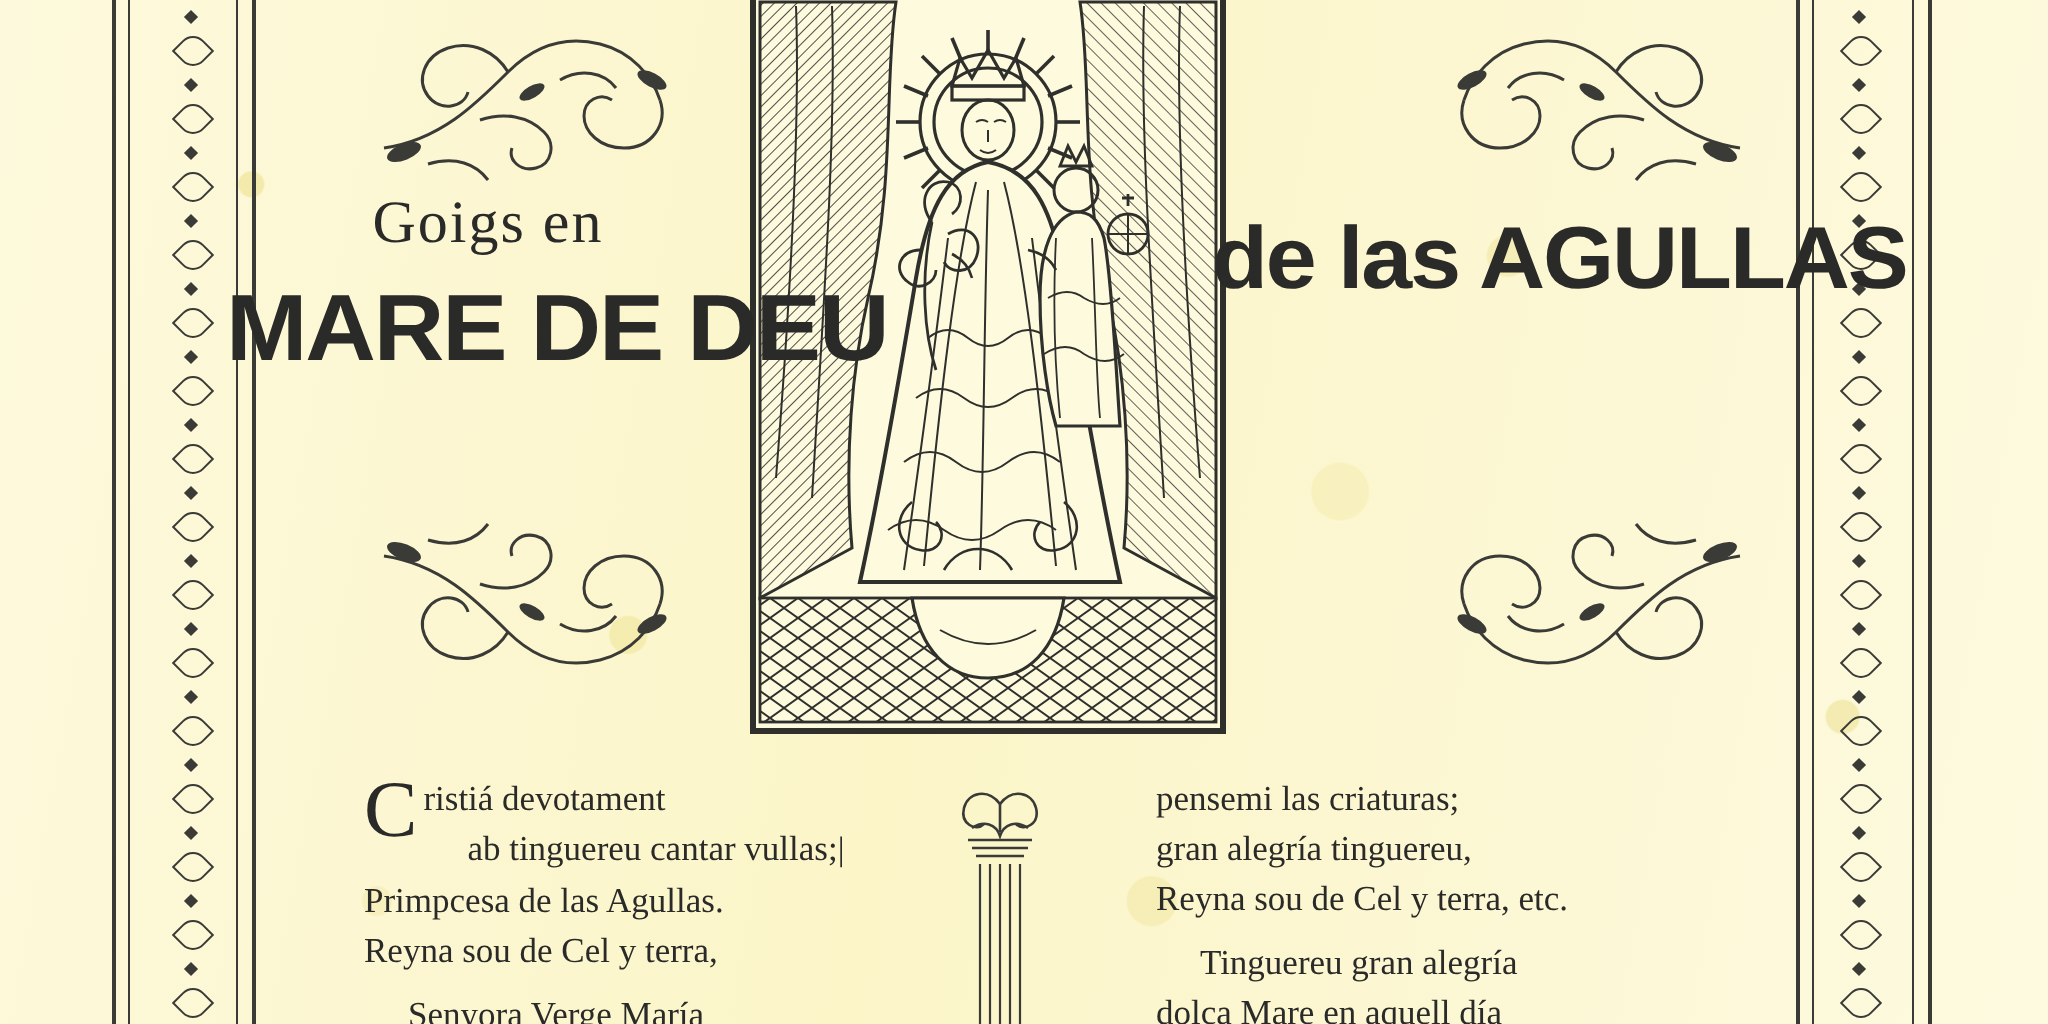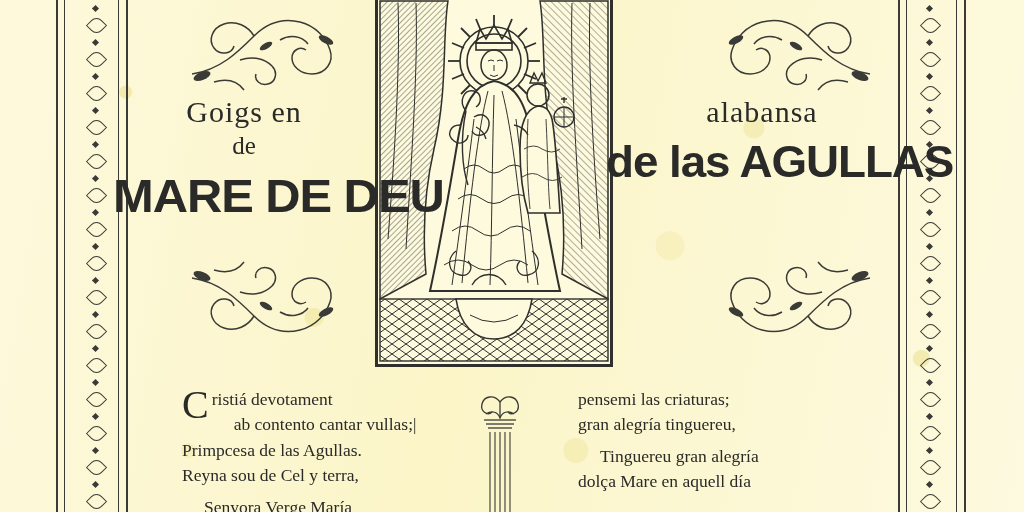--- a/index.html
+++ b/index.html
@@ -433,45 +433,44 @@
       <rect x="2" y="300" width="228" height="62" fill="url(#check)"></rect>
       <rect x="2" y="300" width="228" height="62" fill="none" stroke="#2f2f2c" stroke-width="1.4"></rect>
 
       <path d="M78 300 C82 326 96 340 116 340 C136 340 150 326 154 300 Z" fill="#fdfade" stroke="#2f2f2c" stroke-width="1.6"></path>
       <path d="M92 316 q24 14 48 0" fill="none" stroke="#2f2f2c" stroke-width="1"></path>
     </svg>
   </div>
 
   <div class="title-left">
     <div class="t-small">Goigs en</div>
-    <div class="t-tiny">de</div>
     <div class="t-big">MARE DE DEU</div>
   </div>
 
   <div class="title-right">
-    <div class="t-small">alabansa</div>
     <div class="t-big right">de las AGULLAS</div>
   </div>
 
   <div class="col left">
     <p>
       <span class="dropcap">C</span>
       <span>ristiá devotament</span>
     </p>
     <p class="indent">
-      <span>ab contento cantar vullas;</span><span class="brace">|</span>
+      <span>ab tinguereu cantar vullas;</span><span class="brace">|</span>
     </p>
     <p>Primpcesa de las Agullas.</p>
     <p>Reyna sou de Cel y terra,</p>
     <p class="stanza">Senyora Verge María</p>
   </div>
 
   <div class="col right">
     <p>pensemi las criaturas;</p>
     <p>gran alegría tinguereu,</p>
+    <p>Reyna sou de Cel y terra, etc.</p>
     <p class="stanza">Tinguereu gran alegría</p>
     <p>dolça Mare en aquell día</p>
   </div>
 
   <div class="center-orn">
     <svg viewBox="0 0 60 122" width="60" height="122">
       <g stroke="#3a3a36" stroke-width="1.3" fill="none">
         <path d="M30 12 C24 4 14 6 12 14 C10 22 18 26 22 22"></path>
         <path d="M30 12 C36 4 46 6 48 14 C50 22 42 26 38 22"></path>
         <path d="M30 12 L30 26"></path>

